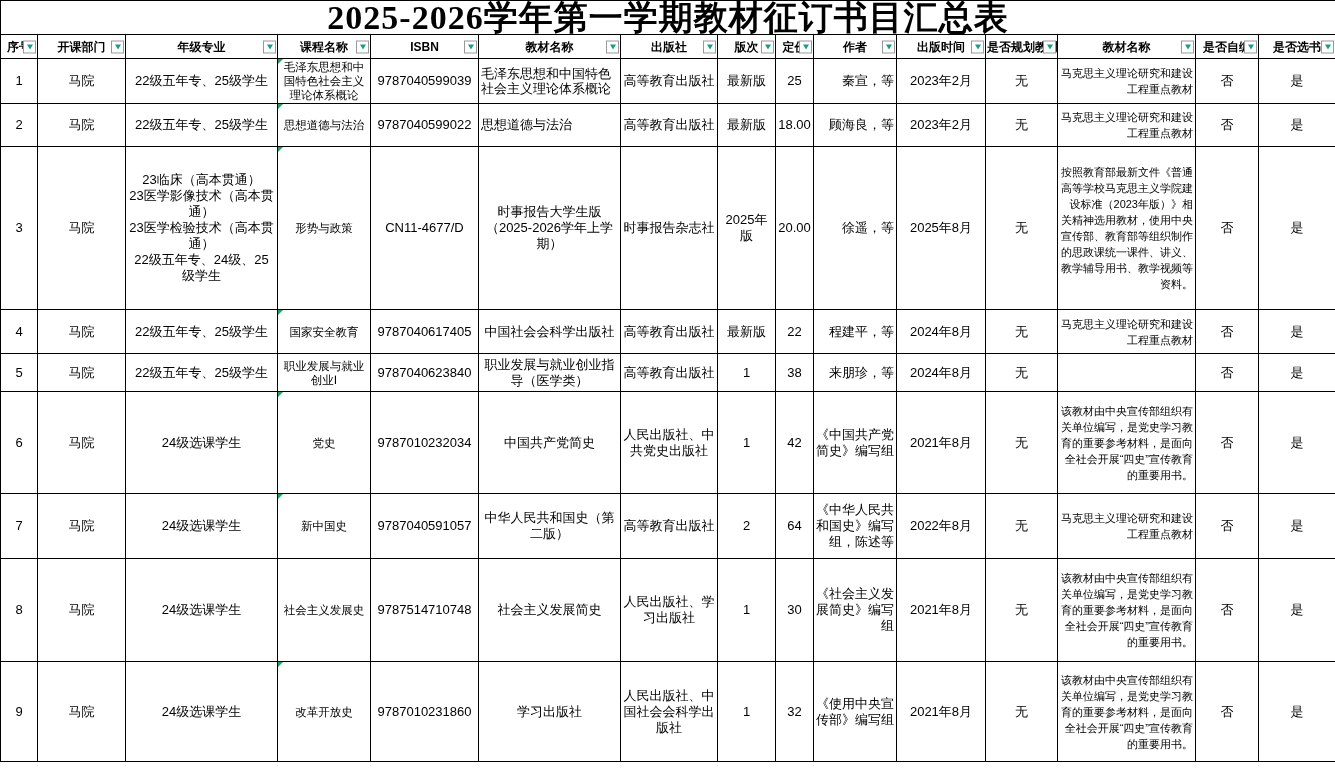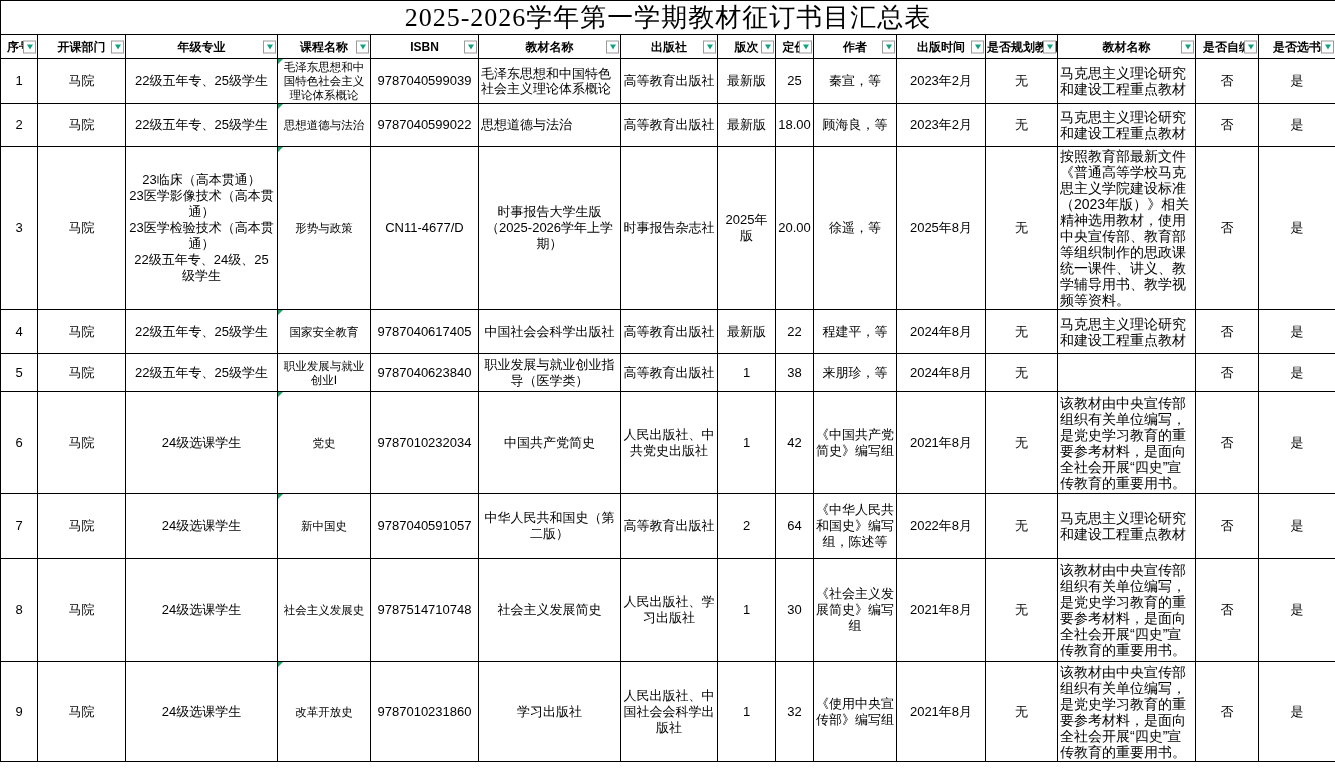--- a/index.html
+++ b/index.html
@@ -1,28 +1,28 @@
 <!DOCTYPE html>
 <html style="--filter-arrow: #12a182; --error-flag: #21a366;"><head>
 <meta charset="utf-8">
 <style>
   html,body{margin:0;padding:0;background:#ffffff;}
   body{width:1335px;height:768px;overflow:hidden;font-family:"Liberation Sans",sans-serif;color:#000;}
   table{border-collapse:collapse;table-layout:fixed;width:1335px;}
   th,td{border:1px solid #000;overflow:hidden;padding:1px 2px;vertical-align:middle;text-align:center;font-size:13px;line-height:16px;position:relative;box-sizing:border-box;background:#fff;}
-  .title-cell{font-family:"Liberation Serif",serif;font-weight:normal;font-size:26px;height:34px;line-height:32px;padding:0;letter-spacing:1px;}
+  .title-cell{font-family:"Liberation Serif",serif;font-weight:bold;font-size:34px;height:34px;line-height:32px;padding:0;letter-spacing:1px;}
   #header-row th{height:24px;font-weight:bold;font-size:12px;white-space:nowrap;padding:0 1px;}
   .filter-btn{position:absolute;right:1px;top:50%;transform:translateY(-50%);width:13px;height:13px;background:#fff;border:1px solid #999;display:flex;align-items:center;justify-content:center;padding:0;cursor:pointer;box-sizing:border-box;}
   .arrow{width:0;height:0;border-left:3px solid transparent;border-right:3px solid transparent;border-top:5px solid var(--filter-arrow,#12a182);}
   .err-flag{position:absolute;top:0;left:0;width:0;height:0;border-top:5px solid var(--error-flag,#21a366);border-right:5px solid transparent;}
   
   tbody td:nth-child(3){text-align:center;white-space:pre-wrap;}
-  tbody td:nth-child(13){text-align:left;font-size:14px;line-height:16px;}
+  tbody td:nth-child(13){text-align:right;font-size:11px;line-height:16px;}
   tbody td:nth-child(4){font-size:11.5px;line-height:14px;}
-  tbody td:nth-child(10){line-height:16px;}
+  tbody td:nth-child(10){line-height:16px;text-align:right;}
   tbody tr:nth-child(1) td:nth-child(6),
   tbody tr:nth-child(2) td:nth-child(6){text-align:left;}
   tbody tr:nth-child(1) td:nth-child(6){line-height:15px;}
   
   tbody tr:nth-child(1){height:45px;}
   tbody tr:nth-child(2){height:43px;}
   tbody tr:nth-child(3){height:163px;}
   tbody tr:nth-child(4){height:44px;}
   tbody tr:nth-child(5){height:38px;}
   tbody tr:nth-child(6){height:102px;}

